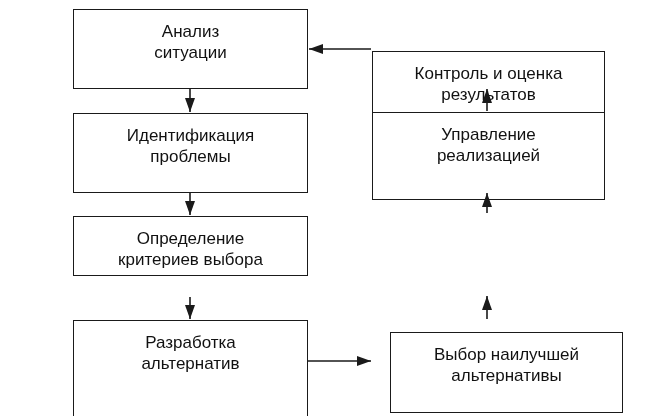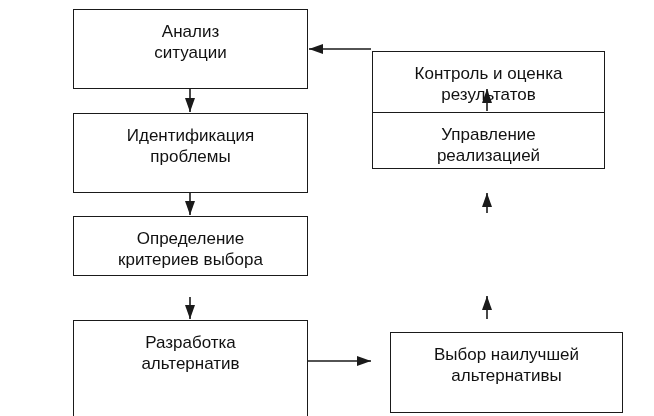--- a/index.html
+++ b/index.html
@@ -58,21 +58,21 @@
   </div>
   <div class="box" style="left:73px; top:320px; width:235px; height:98px;">
     <span class="box-label">Разработка
 альтернатив</span>
   </div>
 
   <div class="box" style="left:372px; top:12px;  width:233px; height:79px;margin-top:39px;">
     <span class="box-label">Контроль и оценка
 результатов</span>
   </div>
-  <div class="box" style="left:372px; top:112px; width:233px; height:57px;">
+  <div class="box" style="left:372px; top:112px; width:233px; height:88px;">
     <span class="box-label">Управление
 реализацией</span>
   </div>
   <div class="box" style="left:372px; top:332px; width:233px; height:81px;margin-left:18px;">
     <span class="box-label">Выбор наилучшей
 альтернативы</span>
   </div>
 
   <svg class="arrows" viewBox="0 0 654 416" xmlns="http://www.w3.org/2000/svg">
     <defs>

